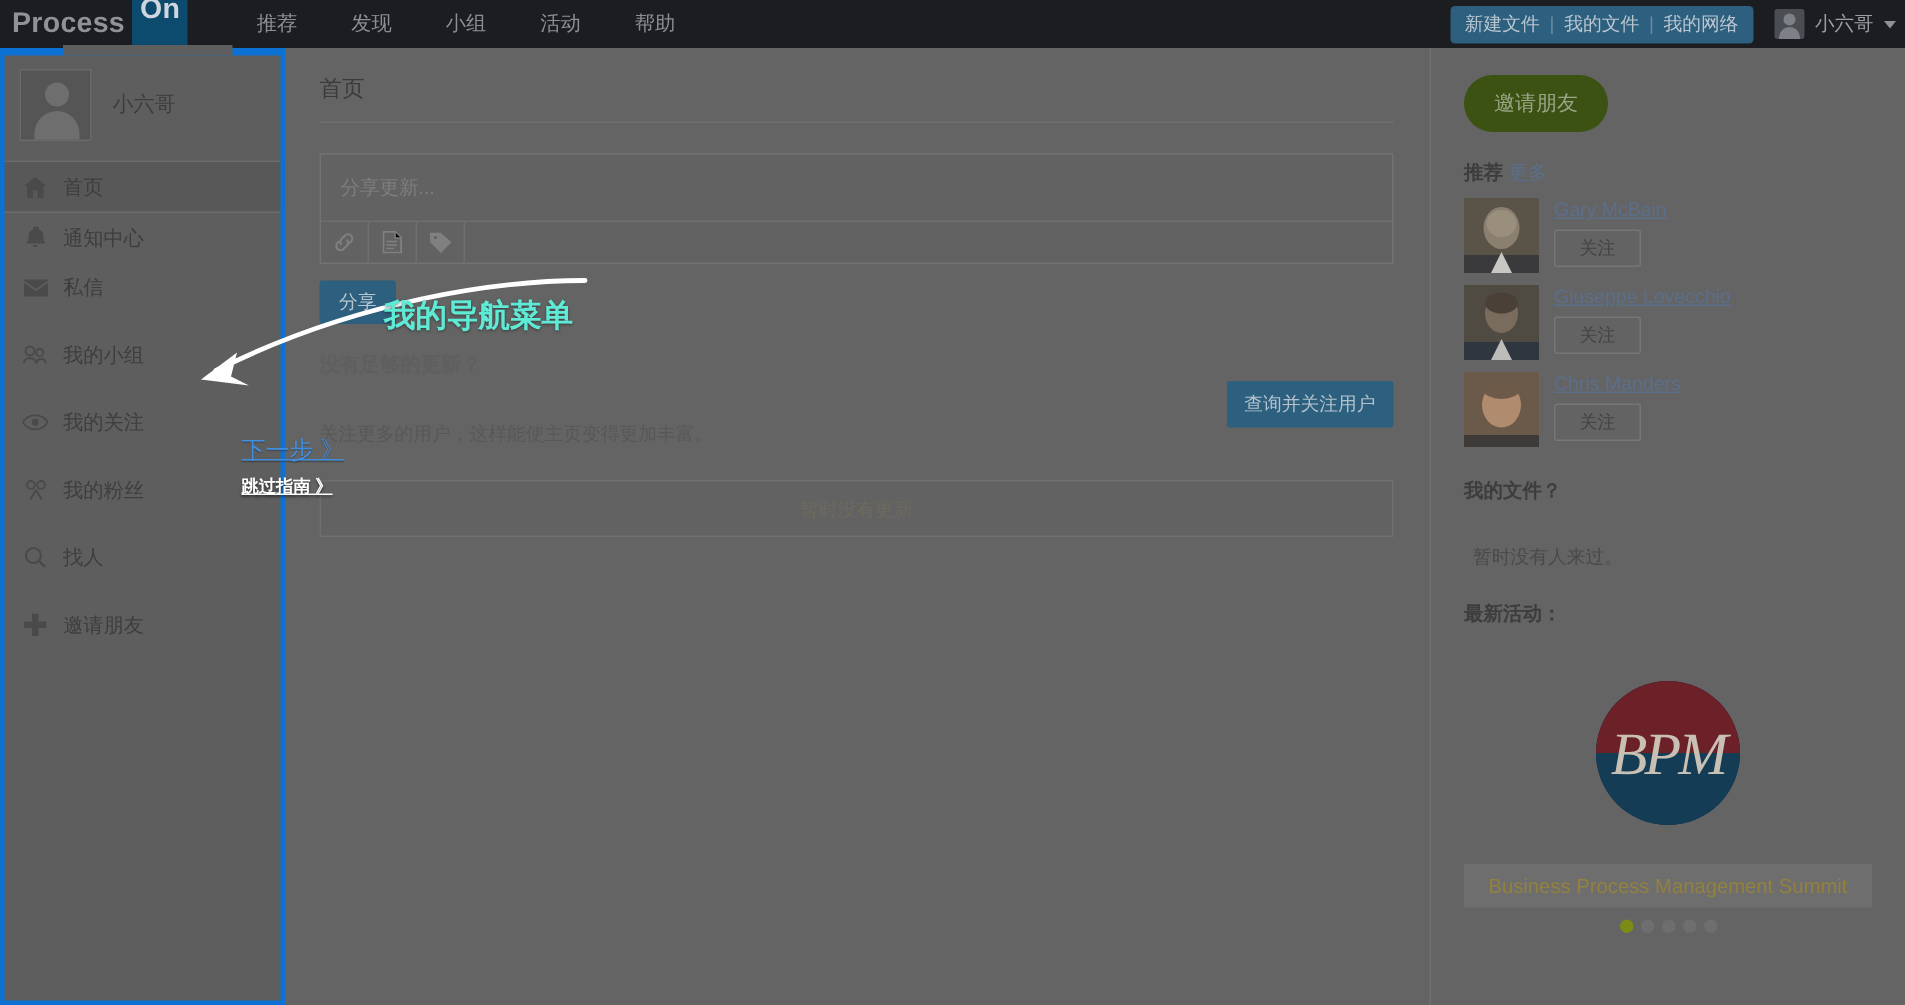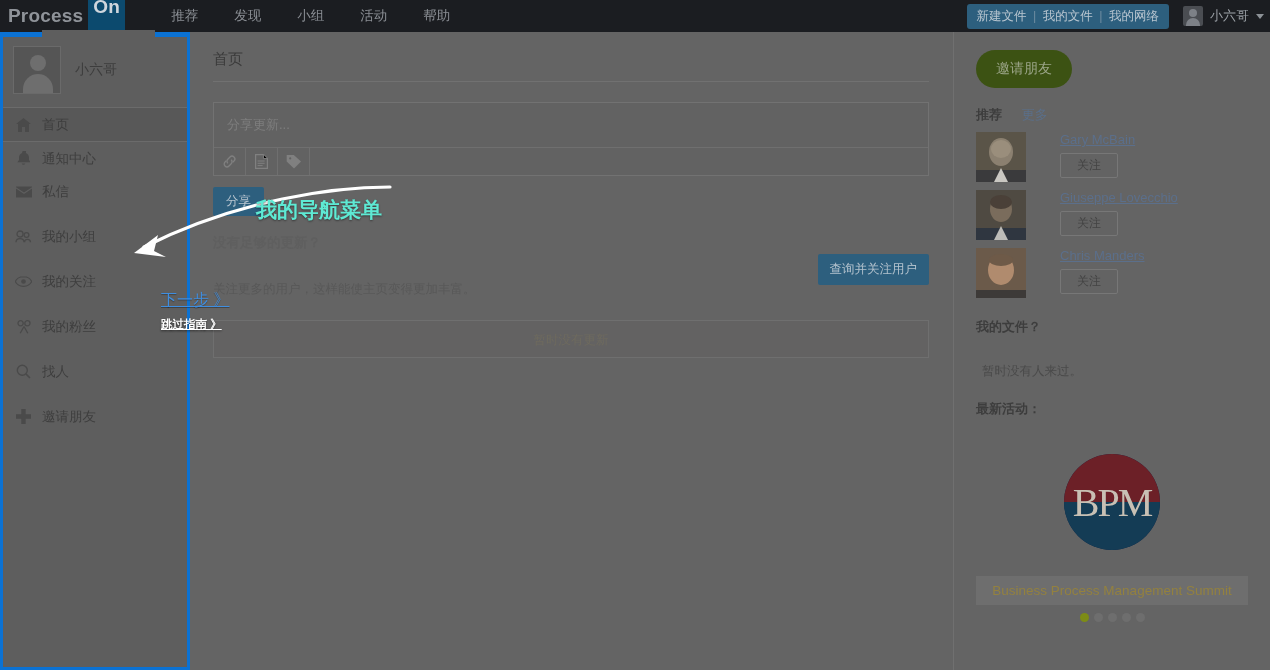--- a/index.html
+++ b/index.html
@@ -134,33 +134,33 @@
   
   .rightbar {
     position: absolute; left: 953px; top: 32px; width: 317px; height: 638px;
     border-left: 1px solid #707070; padding: 18px 22px 0 22px;
   }
   .invite-btn {
     background: #3c5213; color: #9aa487; font-size: 14px;
     padding: 10px 20px; border-radius: 20px; display: inline-block; border: none;
   }
   .sec-head { margin-top: 18px; font-size: 13px; color: #3d3d3d; font-weight: bold; }
-  .sec-head .more { color: #5a6f8a; font-weight: normal; margin-left: 16px; }
-  .person { display: flex; margin-top: 8px; gap: 24px; }
+  .sec-head .more { color: #5a6f8a; font-weight: normal; margin-left: 0; }
+  .person { display: flex; margin-top: 8px; }
   .pav { width: 50px; height: 50px; overflow: hidden; position: relative; }
   .pname { color: #5b6f8b; font-size: 13px; margin-left: 10px; display: block; }
   .follow-sm {
     margin-left: 10px; margin-top: 6px; display: inline-block;
     border: 1px solid #777; background: #636363; color: #444;
     font-size: 12px; padding: 3px 16px; border-radius: 2px;
   }
   .who-head { margin-top: 20px; font-size: 13px; color: #3d3d3d; font-weight: bold; }
   .who-body { margin-top: 27px; font-size: 12.5px; color: #4a4a4a; padding-left: 6px; }
   .act-head { margin-top: 20px; font-size: 13px; color: #3d3d3d; font-weight: bold; }
-  .bpm-wrap { margin-top: 36px; display: flex; justify-content: center; }
+  .bpm-wrap { margin-top: 36px; display: flex; justify-content: center; font-style: italic; }
   .bpm-circle {
     width: 96px; height: 96px; border-radius: 50%; position: relative;
     overflow: hidden; background: #124; 
   }
   .bpm-top { position:absolute; top:0; left:0; width:100%; height:50%; background:#6c2027; }
   .bpm-bot { position:absolute; bottom:0; left:0; width:100%; height:50%; background:#143c55; }
   .bpm-text {
     position: absolute; inset: 0; display: flex; align-items: center;
     justify-content: center; font-family: "Liberation Serif", "DejaVu Serif", serif;
     font-size: 40px; color: #c8c0b4; letter-spacing: -2px;

